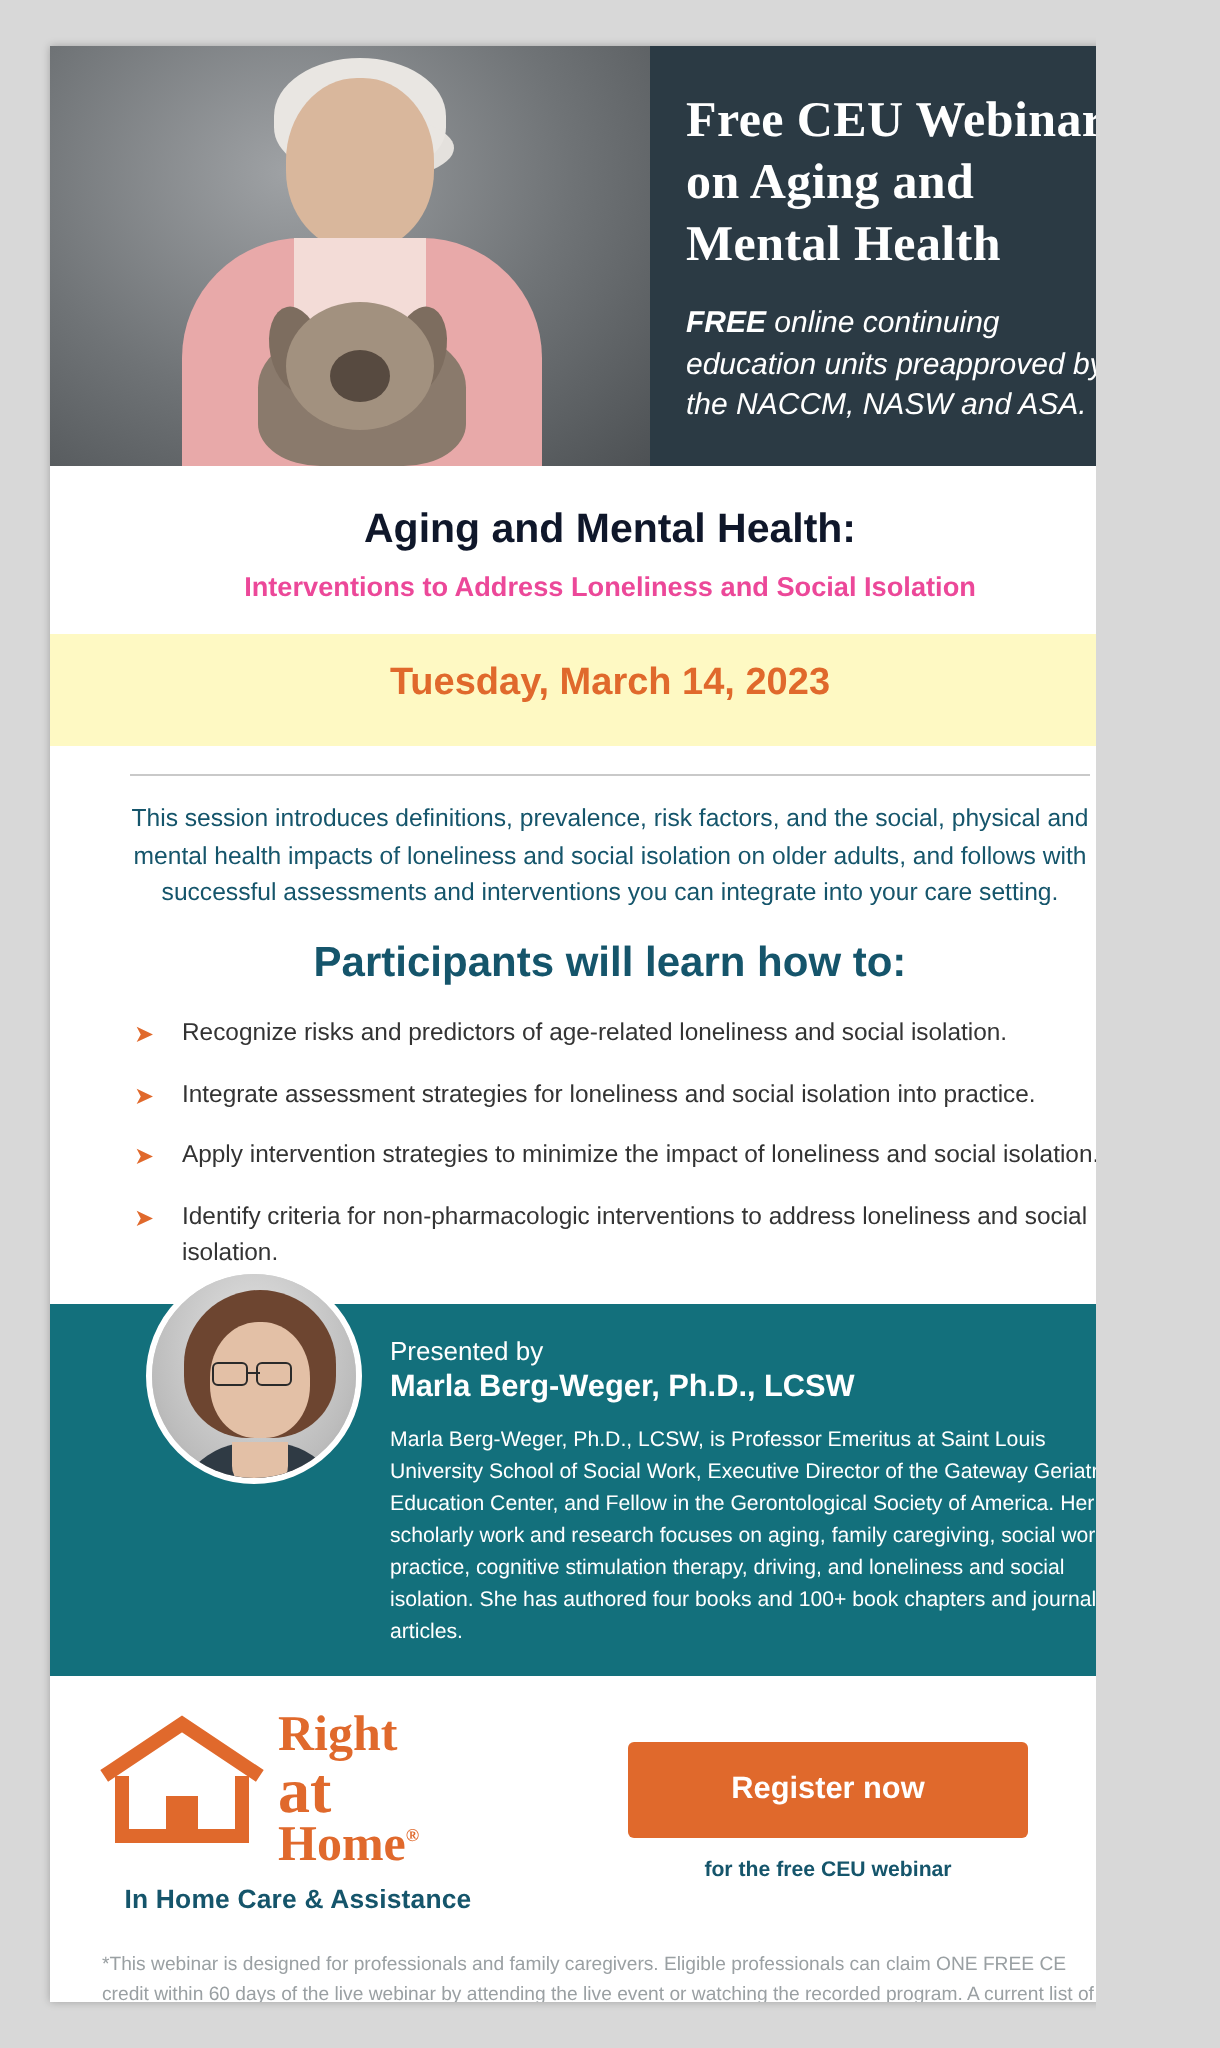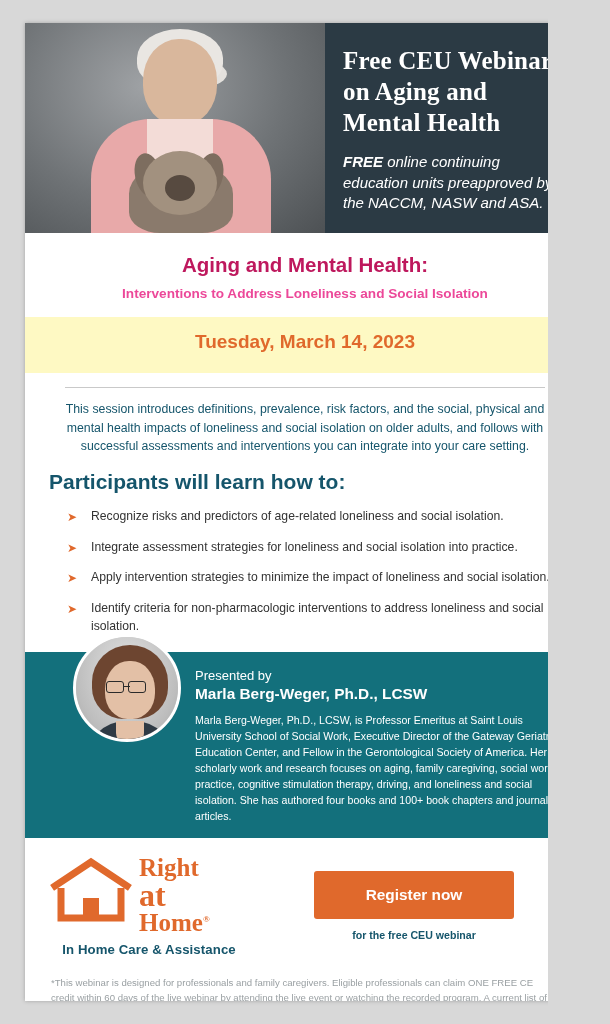--- a/index.html
+++ b/index.html
@@ -136,21 +136,21 @@
   }
   .hero-sub b { font-weight: bold; }
 
   
   .title-block {
     padding: 20px 26px 16px 26px;
     text-align: center;
     background: #fff;
   }
   .title-main {
-    color: #be185d;
+    color: #0f172a;
     font-size: 20.5px;
     font-weight: bold;
     margin: 0 0 9px 0;
   }
   .title-sub {
     color: #ec4899;
     font-size: 13.6px;
     font-weight: bold;
     margin: 0;
   }
@@ -189,20 +189,21 @@
     color: #15556b;
     font-size: 12.3px;
     line-height: 1.52;
     text-align: center;
     margin: 0 4px 14px 4px;
   }
   .learn-head {
     color: #15556b;
     font-size: 21px;
     font-weight: bold;
+    text-align: center;
     margin: 0 0 14px 0;
   }
   ul.points {
     list-style: none;
     margin: 0 0 0 14px;
     padding: 0;
   }
   ul.points li {
     position: relative;
     padding-left: 28px;

